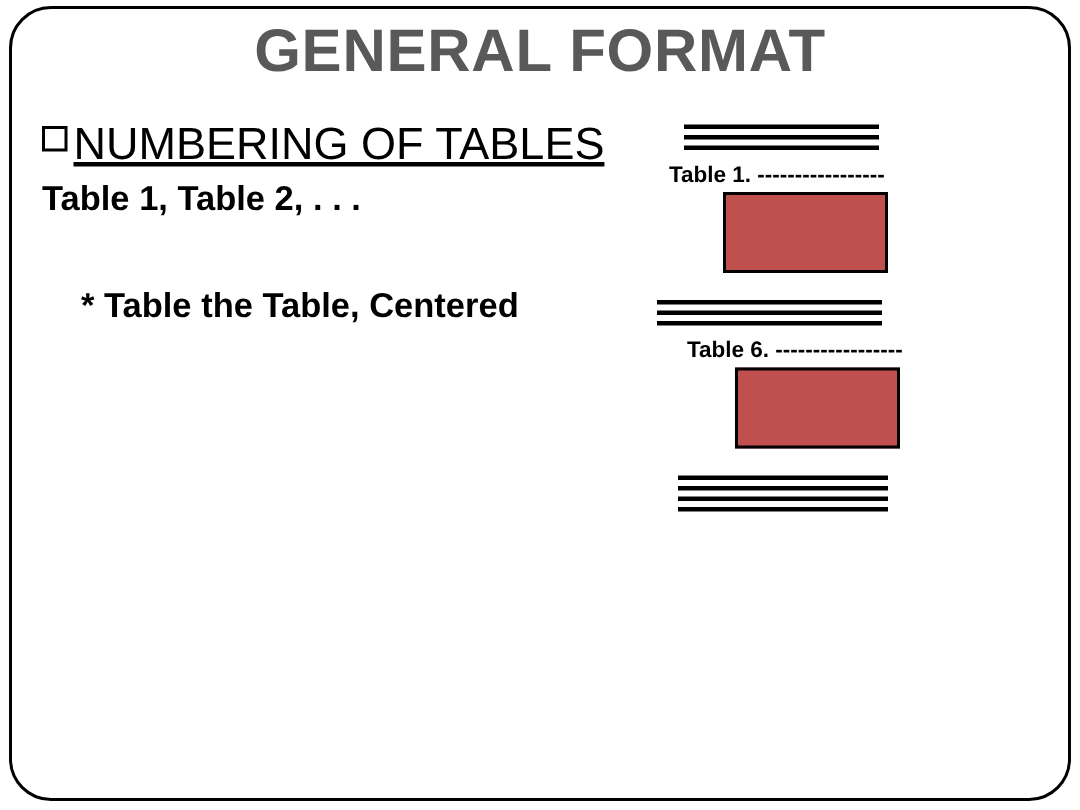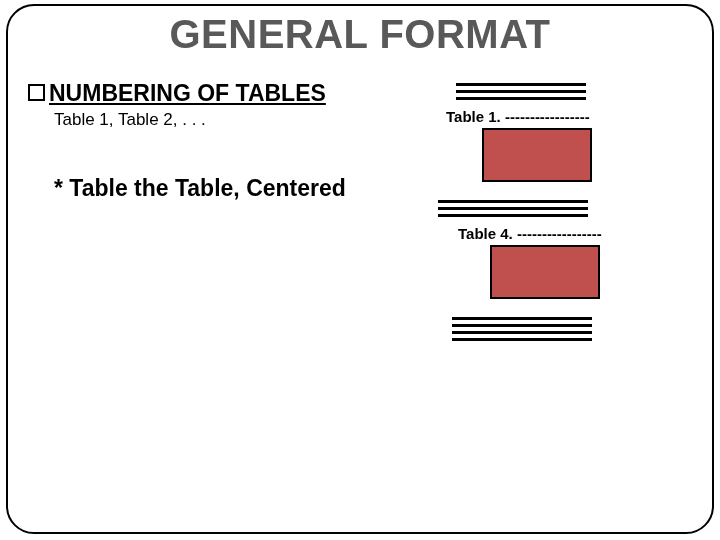--- a/index.html
+++ b/index.html
@@ -45,31 +45,30 @@
   .bullet-box {
     display: inline-block;
     width: 17px;
     height: 17px;
     border: 2px solid #000;
     margin-right: 4px;
     margin-top: 4px;
     flex-shrink: 0;
   }
   .heading-text {
-    font-size: 23px;
-    font-weight: 700;
+    font-size: 30px;
+    font-weight: 400;
     color: #000;
     text-decoration: underline;
     line-height: 1.15;
   }
   .sub-text {
-    font-size: 17px;
-    font-weight: 400;
+    font-size: 23px;
+    font-weight: 700;
     color: #000;
-    margin-left: 26px;
     margin-top: 4px;
     line-height: 1.2;
   }
   .note-text {
     font-size: 23px;
     font-weight: 700;
     color: #000;
     margin-left: 26px;
     margin-top: 44px;
     line-height: 1.2;
@@ -140,21 +139,21 @@
       <div class="caption">Table 1. -----------------</div>
       <div class="tbl-box"></div>
     </div>
 
     <div class="group2">
       <div class="text-lines2">
         <div class="tl"></div>
           <div class="tl"></div>
           <div class="tl"></div>
       </div>
-      <div class="caption caption2">Table 4. -----------------</div>
+      <div class="caption caption2">Table 6. -----------------</div>
       <div class="tbl-box tbl-box2"></div>
     </div>
 
     <div class="text-lines3">
       <div class="tl"></div>
         <div class="tl"></div>
         <div class="tl"></div>
         <div class="tl"></div>
     </div>
 

